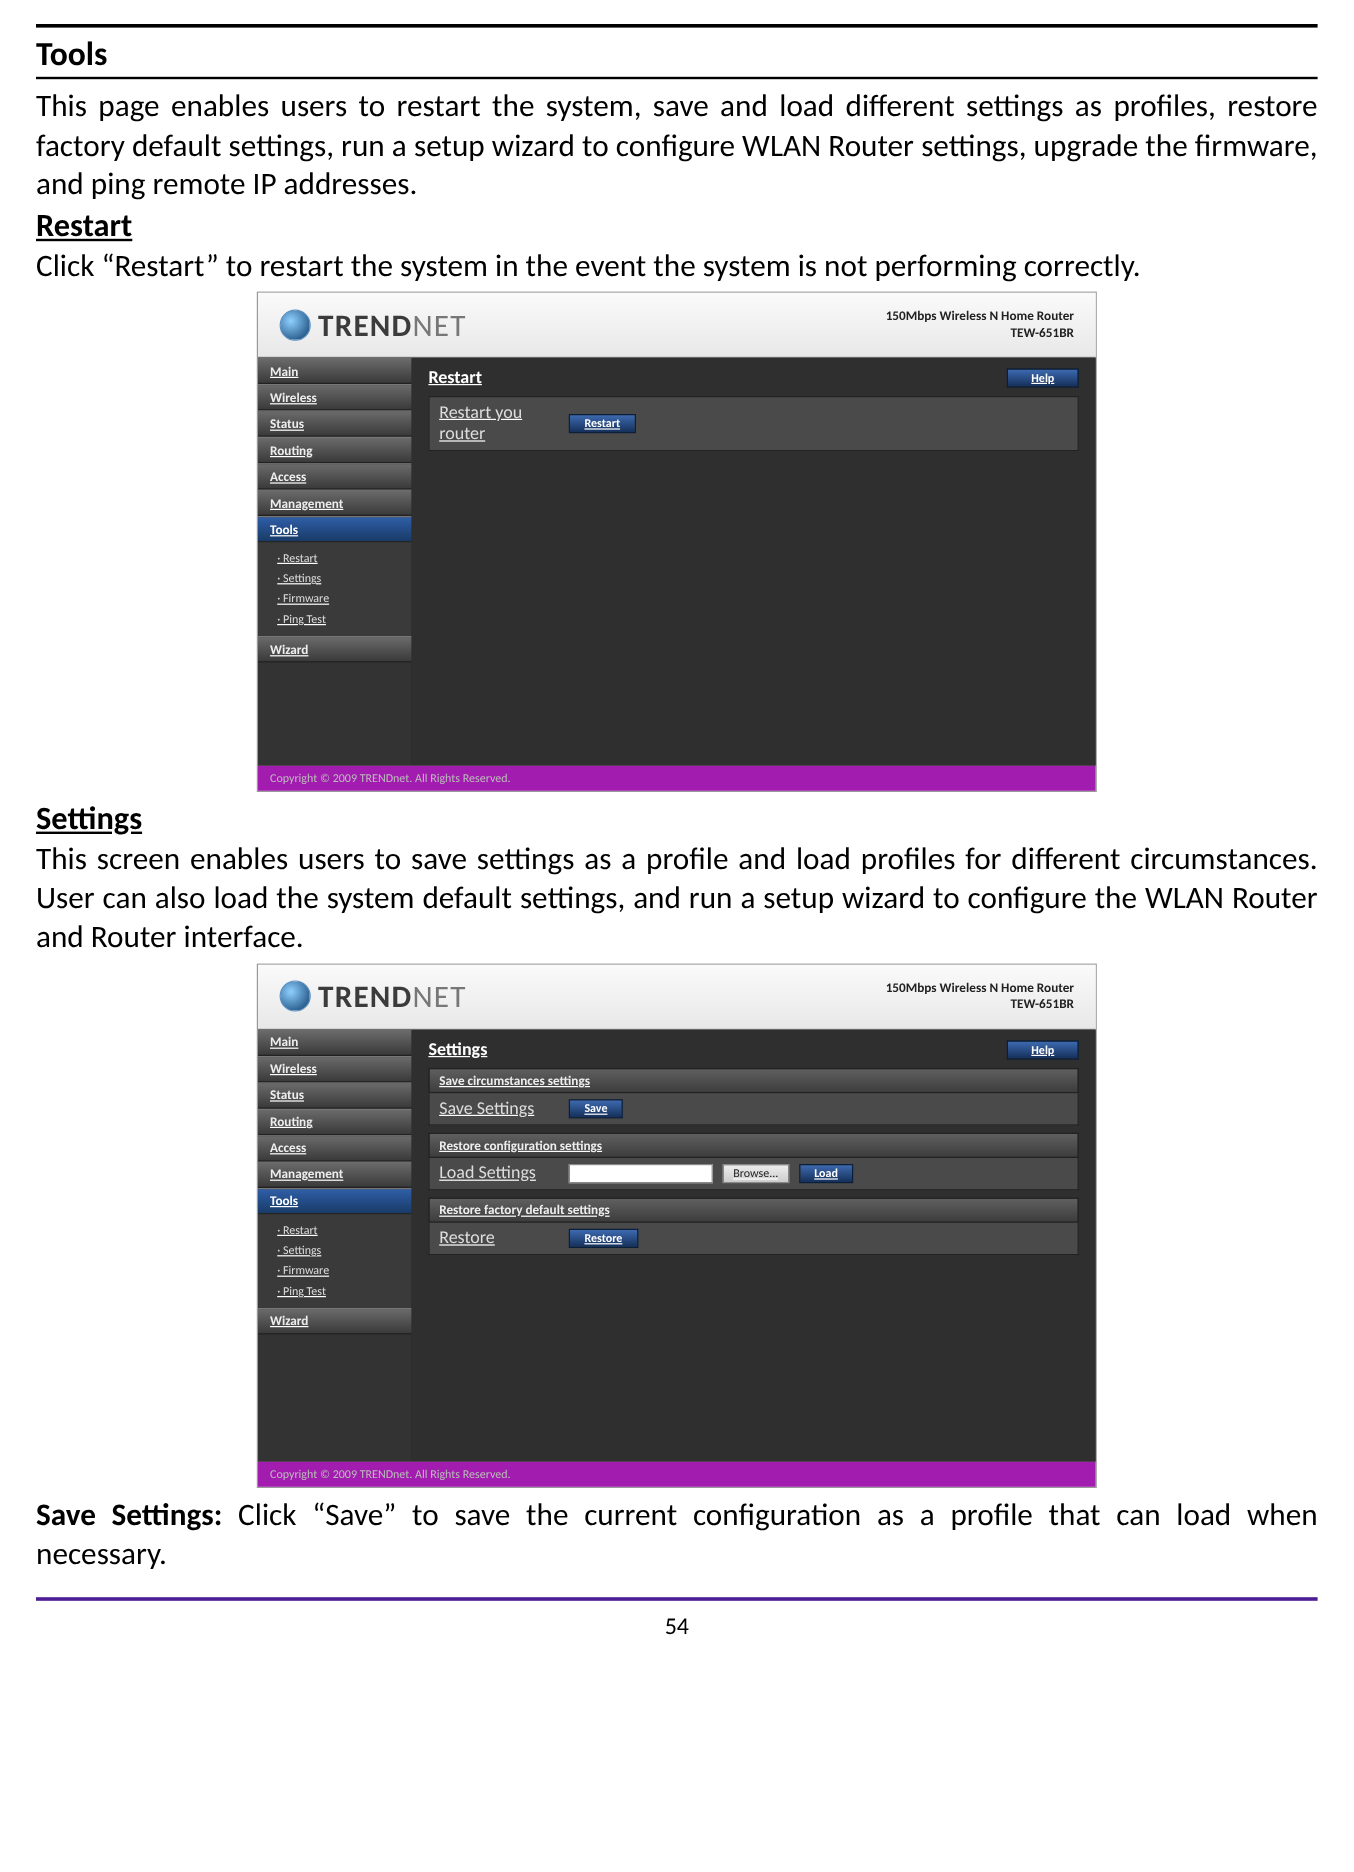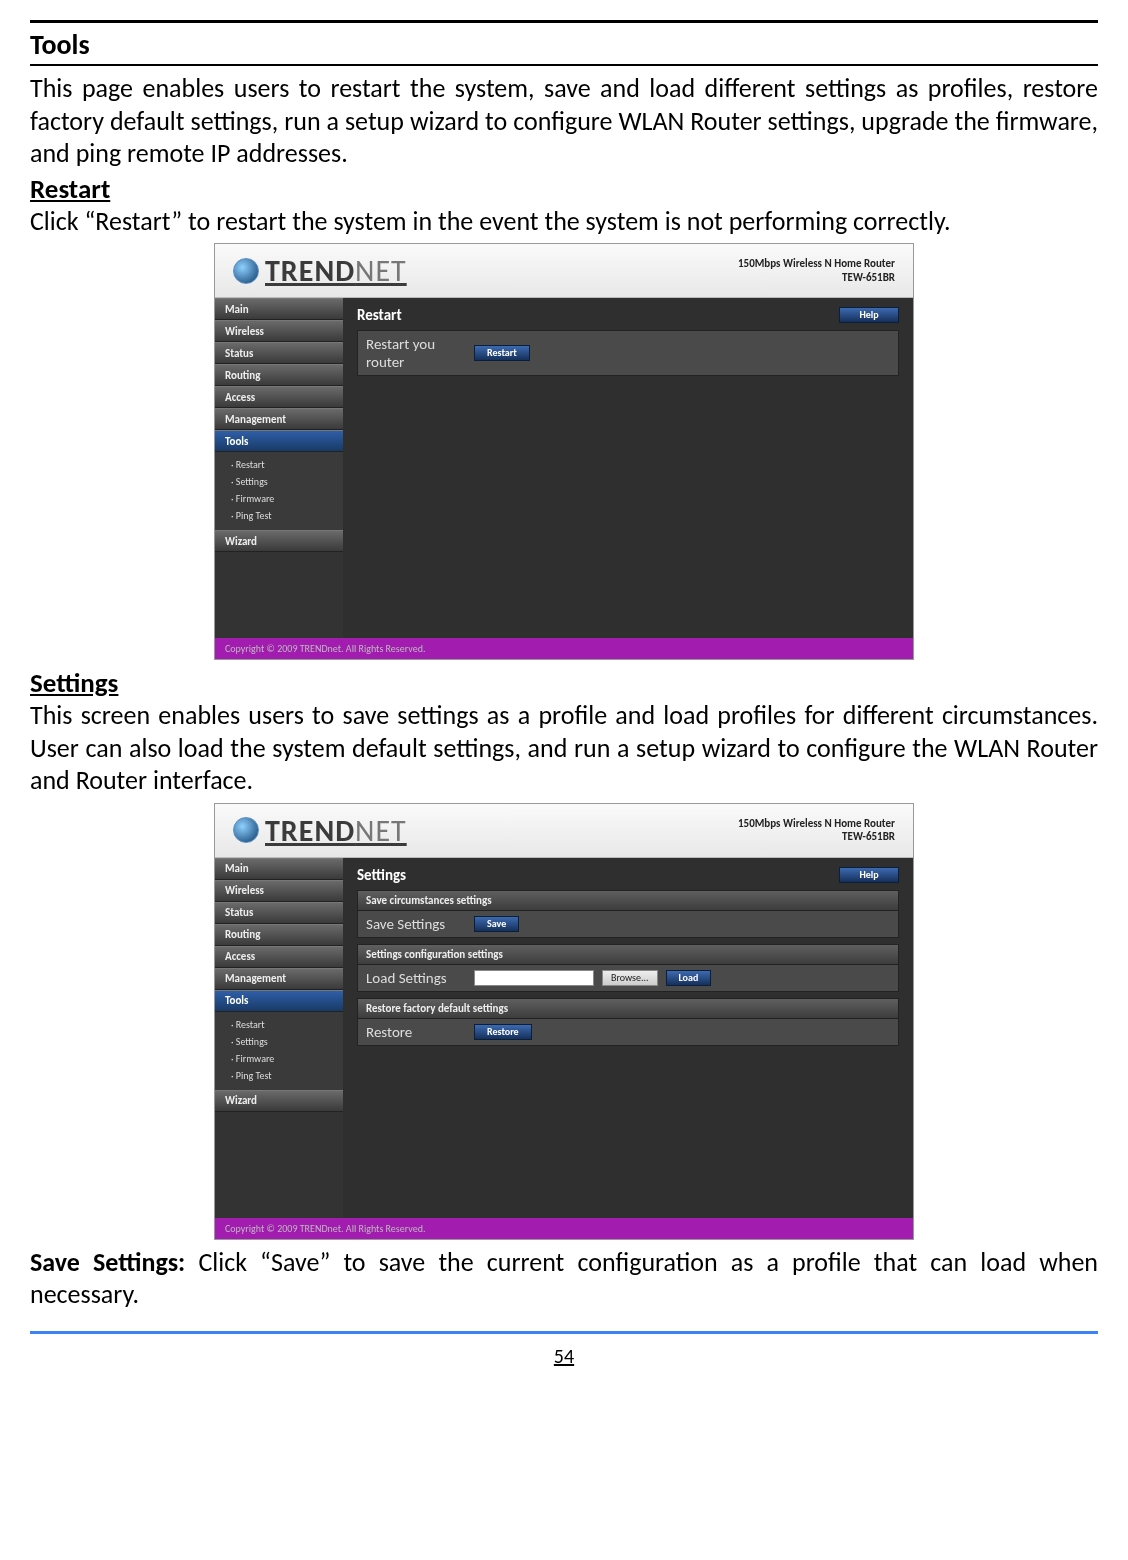--- a/index.html
+++ b/index.html
@@ -60,38 +60,38 @@
     display: flex;
     align-items: center;
     gap: 6px;
   }
   .brand-logo {
     width: 26px; height: 26px; border-radius: 50%;
     background: radial-gradient(circle at 35% 35%, #8fd0ff, #0a3a6a);
     border: 1px solid #5b8fbf;
   }
   .brand-text {
-    font-size: 30px;
+    font-size: 26px;
     font-weight: bold;
     color: #3b3b3b;
     letter-spacing: 1px;
-    text-decoration: underline;
   }
   .brand-text .net { color: #777; font-weight: normal; }
   .model-text {
     text-align: right;
     color: #222;
     font-size: 11px;
     font-weight: bold;
     line-height: 1.2;
   }
   .router-body {
     display: flex;
     background: #2a2a2a;
     min-height: 340px;
+    text-decoration: underline;
   }
   .sidebar { width: 128px; background: #333; }
   .nav-item {
     height: 22px;
     display: flex;
     align-items: center;
     padding-left: 10px;
     font-weight: bold;
     font-size: 11px;
     background: linear-gradient(#6a6a6a,#3a3a3a);
@@ -188,26 +188,25 @@
     line-height: 14px;
   }
   .router-footer {
     background: #a21caf;
     color: #bbb;
     font-size: 10px;
     text-align: left;
     padding: 4px 10px;
   }
   .page-footer {
-    border-top: 3px solid #3b82f6;
+    border-top: 3px solid #4c1d95;
     margin-top: 20px;
     padding-top: 10px;
     text-align: center;
     font-size: 20px;
-    text-decoration: underline;
   }
   .restart-shot .router-body { min-height: 340px; }
   .settings-shot .router-body { min-height: 360px; }
 </style>
 </head>
 <body>
 
 <div class="top-rule"></div>
 <div class="section-title">Tools</div>
 <div class="title-rule"></div>
@@ -297,21 +296,21 @@
     <div class="content">
       <div class="panel-title-row">
         <div class="panel-title">Settings</div>
         <div class="help-btn">Help</div>
       </div>
       <div class="section-bar">Save circumstances settings</div>
       <div class="form-row">
         <div class="form-label">Save Settings</div>
         <div class="ui-btn">Save</div>
       </div>
-      <div class="section-bar">Settings configuration settings</div>
+      <div class="section-bar">Restore configuration settings</div>
       <div class="form-row">
         <div class="form-label">Load Settings</div>
         <div class="ui-input"></div>
         <div class="ui-browse">Browse...</div>
         <div class="ui-btn">Load</div>
       </div>
       <div class="section-bar">Restore factory default settings</div>
       <div class="form-row">
         <div class="form-label">Restore</div>
         <div class="ui-btn">Restore</div>

